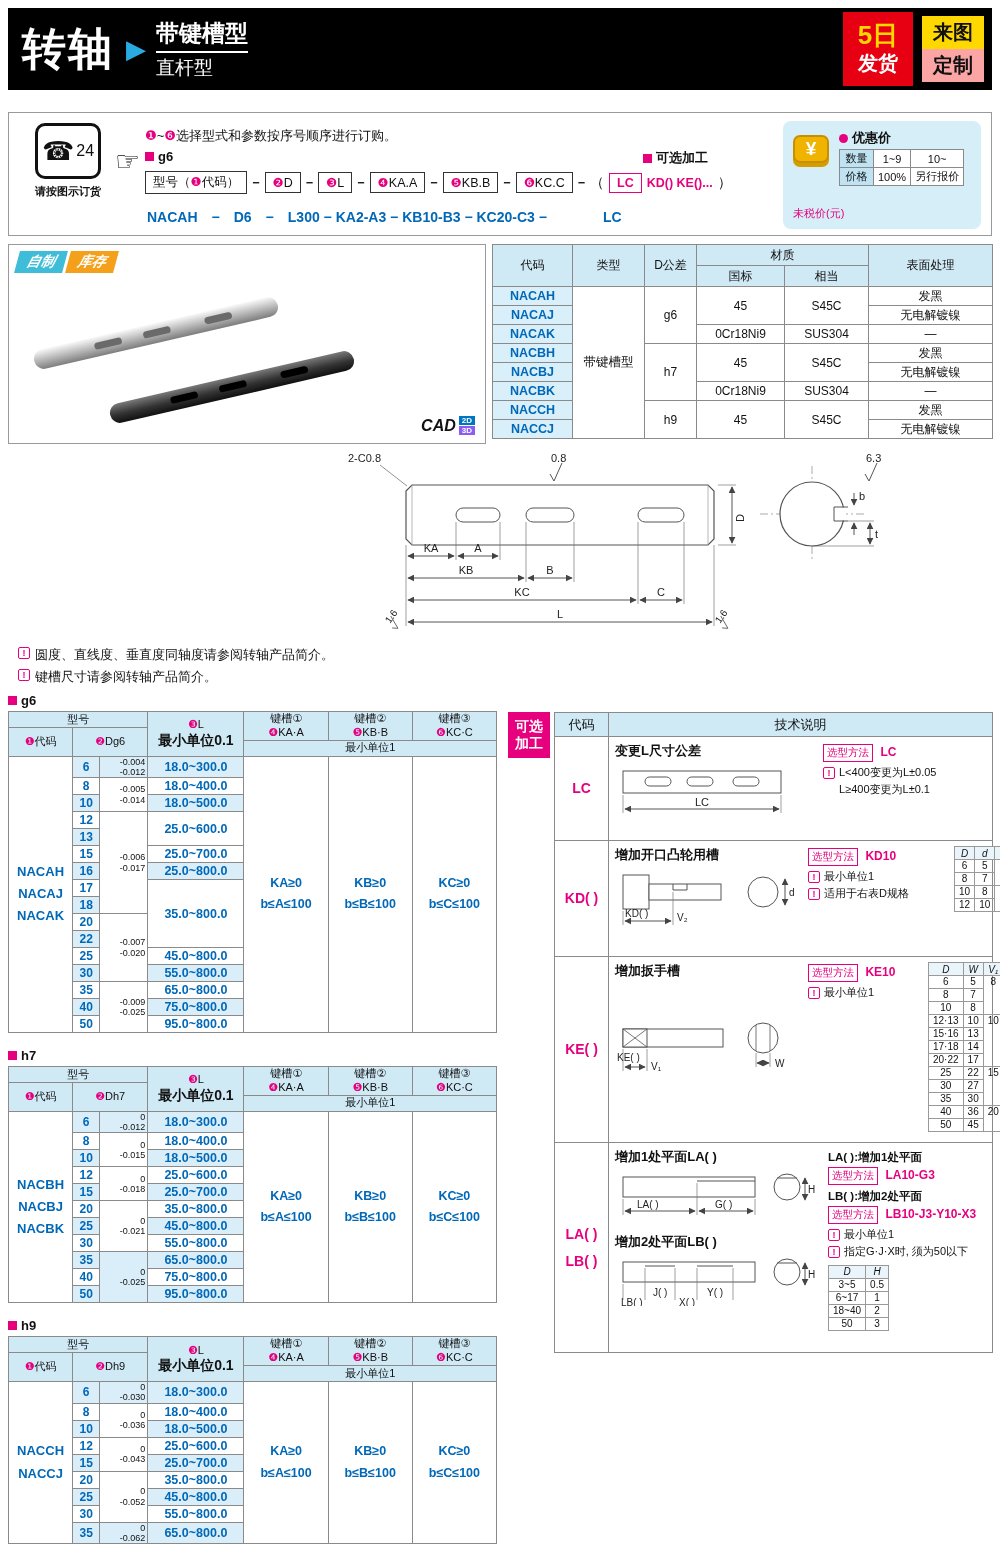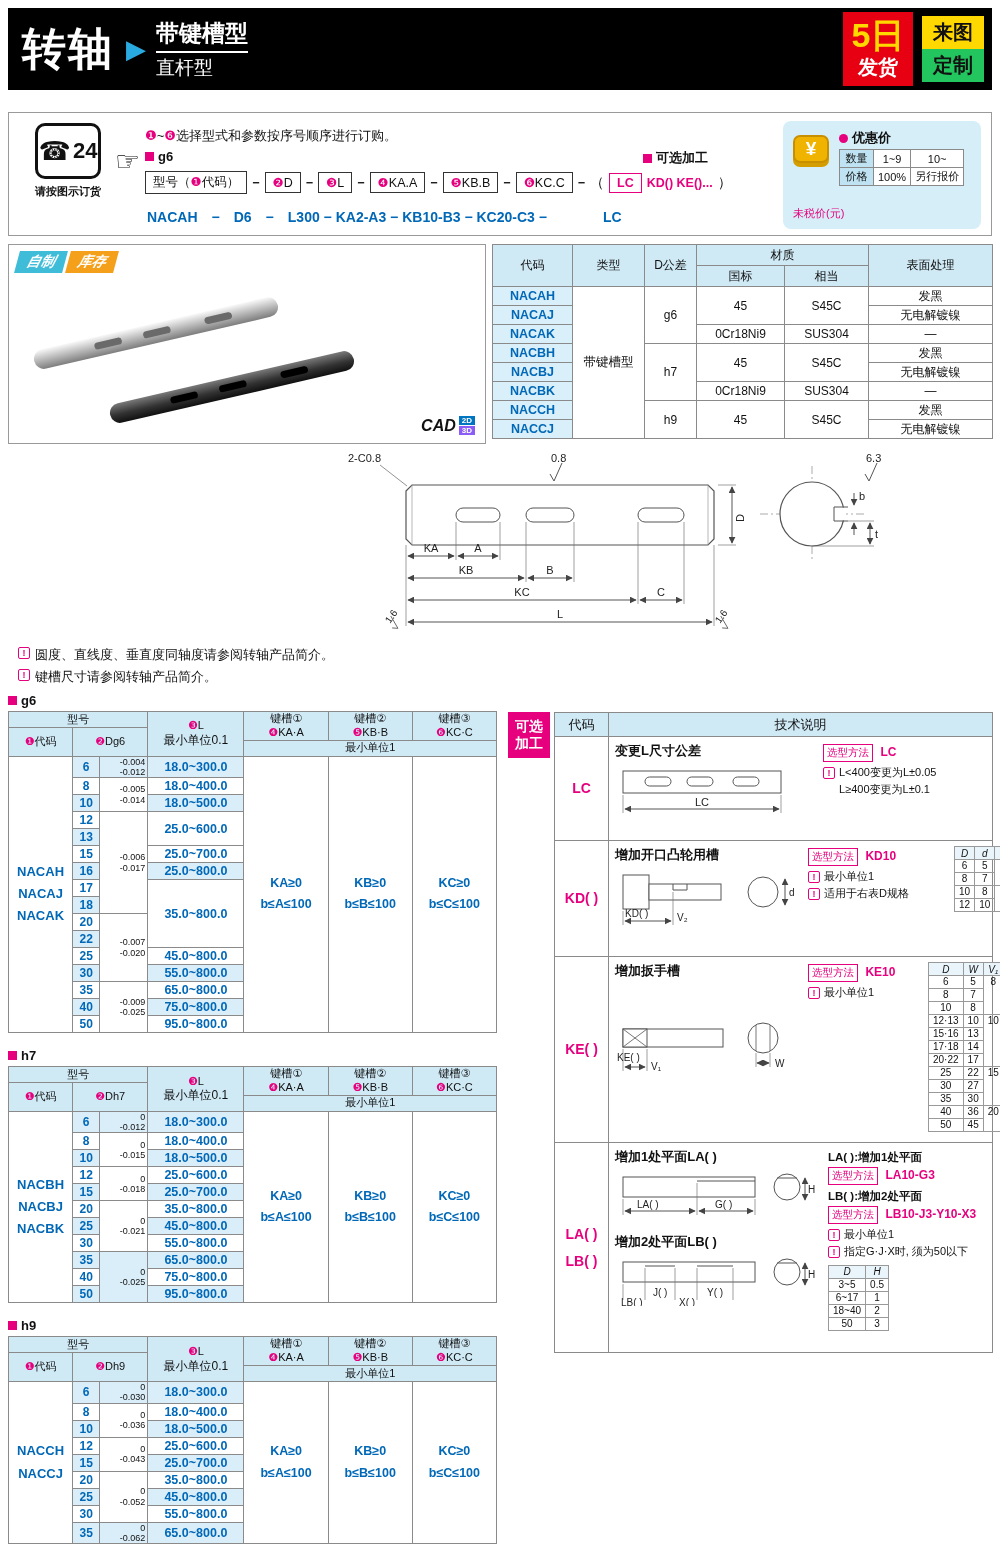--- a/index.html
+++ b/index.html
@@ -13,39 +13,39 @@
   #hdr { position:absolute; left:8px; top:8px; width:984px; height:82px; background:#000;
          display:flex; align-items:center; }
   .hdr-title { color:#fff; font-size:44px; font-weight:bold; margin-left:14px; letter-spacing:2px; }
   .hdr-arrow { color:#29abe2; font-size:26px; margin:0 10px 0 12px; }
   .hdr-types { display:inline-block; }
   .hdr-types .t1 { display:block; color:#fff; font-size:23px; font-weight:bold; border-bottom:2px solid #fff; padding-bottom:2px; }
   .hdr-types .t2 { display:block; color:#fff; font-size:19px; padding-top:2px; }
   .hdr-badges { position:absolute; right:4px; top:4px; display:flex; gap:5px; }
   .badge { height:74px; display:flex; flex-direction:column; align-items:center; justify-content:center; }
   .badge.ship { width:70px; background:#e60012; }
-  .badge.ship .b1 { color:#ffd800; font-size:34px; font-weight:bold; line-height:1.1; }
+  .badge.ship .b1 { color:#ffd800; font-size:26px; font-weight:bold; line-height:1.1; }
   .badge.ship .b2 { color:#fff; font-size:20px; font-weight:bold; }
   .badge.custom { width:70px; padding:4px; }
   .badge.custom .half { width:100%; height:37px; display:flex; align-items:center; justify-content:center;
                         font-size:20px; font-weight:bold; color:#111; }
   .badge.custom .h1 { background:#ffd800; }
-  .badge.custom .h2 { background:#22c55e;font-family:Liberation Mono, monospace; }
+  .badge.custom .h2 { background:#fca5a5;font-family:Liberation Mono, monospace; }
   .badge.bulk { width:88px; background:#3fbcd8; color:#111; }
   .badge.bulk .b1 { font-size:22px; font-weight:bold; line-height:1.2; }
   .badge.bulk .b2 { font-size:19px; font-weight:bold; }
   .badge.bulk .pen { font-size:15px; margin-right:2px; }
 
   
   #ordering { position:absolute; left:8px; top:112px; width:984px; height:124px; border:1px solid #9a9a9a; background:#fff; }
   .phone-wrap { position:absolute; left:12px; top:10px; width:94px; text-align:center; }
   .phone-box { width:66px; height:56px; margin:0 auto; border:3px solid #111; border-radius:10px;
                display:flex; align-items:center; justify-content:center; gap:2px; }
   .ph-glyph { font-size:26px; }
-  .ph-24 { font-size:22px; font-weight:bold; }
+  .ph-24 { font-size:16px; font-weight:normal; }
   .phone-caption { font-size:11px; font-weight:bold; margin-top:5px; }
   .hand { position:absolute; left:106px; top:32px; font-size:28px; }
   .instr { position:absolute; left:136px; top:14px; font-size:13px; }
   .lab-g6 { position:absolute; left:136px; top:36px; font-size:13px; font-weight:bold; display:flex; align-items:center; }
   .lab-opt { position:absolute; left:634px; top:36px; font-size:13px; font-weight:bold; display:flex; align-items:center; }
   #order-boxes { position:absolute; left:136px; top:58px; display:flex; align-items:center; gap:5px; font-size:12.5px; }
   .obox { border:1px solid #333; padding:2px 7px; white-space:nowrap; }
   .odash { font-weight:bold; }
   .lcbox { border:1px solid #e6007e; color:#e6007e; font-weight:bold; }
   .optrest { color:#e6007e; font-weight:bold; }
@@ -99,21 +99,21 @@
           line-height:10px; text-align:center; border-radius:2px; flex:none; margin-top:1px; }
 
   
   #left-col { position:absolute; left:8px; top:692px; width:489px; }
   .sec-label { font-size:13px; font-weight:bold; display:flex; align-items:center; height:16px; margin-bottom:3px; }
   .spec { border-collapse:collapse; border:1.5px solid #555; width:489px; table-layout:fixed; margin-bottom:14px; }
   .spec td { border:1px solid #8a8a8a; text-align:center; padding:0; font-size:11px; }
   .spec col.c-code { width:64px; } .spec col.c-d { width:27px; } .spec col.c-tol { width:48px; }
   .spec col.c-l { width:96px; } .spec col.c-k { width:84px; }
   .spec tr.hd td { background:#cfe9f5; height:16px; font-size:11px; line-height:1.25; }
-  .spec tr.hd .sm { font-size:12px; }
+  .spec tr.hd .sm { font-size:14px;font-weight:bold; }
   .spec tr.body td { height:17px; }
   .spec td.codes { color:#0068b7; font-weight:bold; font-size:13px; line-height:1.7; background:#fff; }
   .spec td.dval { color:#0068b7; font-weight:bold; font-size:12px; }
   .spec td.tol { font-size:9px; text-align:right; padding-right:2px; line-height:1.15; }
   .spec td.lval { color:#0068b7; font-weight:bold; font-size:12.5px; }
   .spec td.kway { color:#0068b7; font-weight:bold; font-size:12.5px; line-height:1.7; background:#fff; }
   .spec td.c { background:#daeef9; } .spec td.w { background:#fff; }
 
   
   #right-col { position:absolute; left:508px; top:712px; width:484px; }

